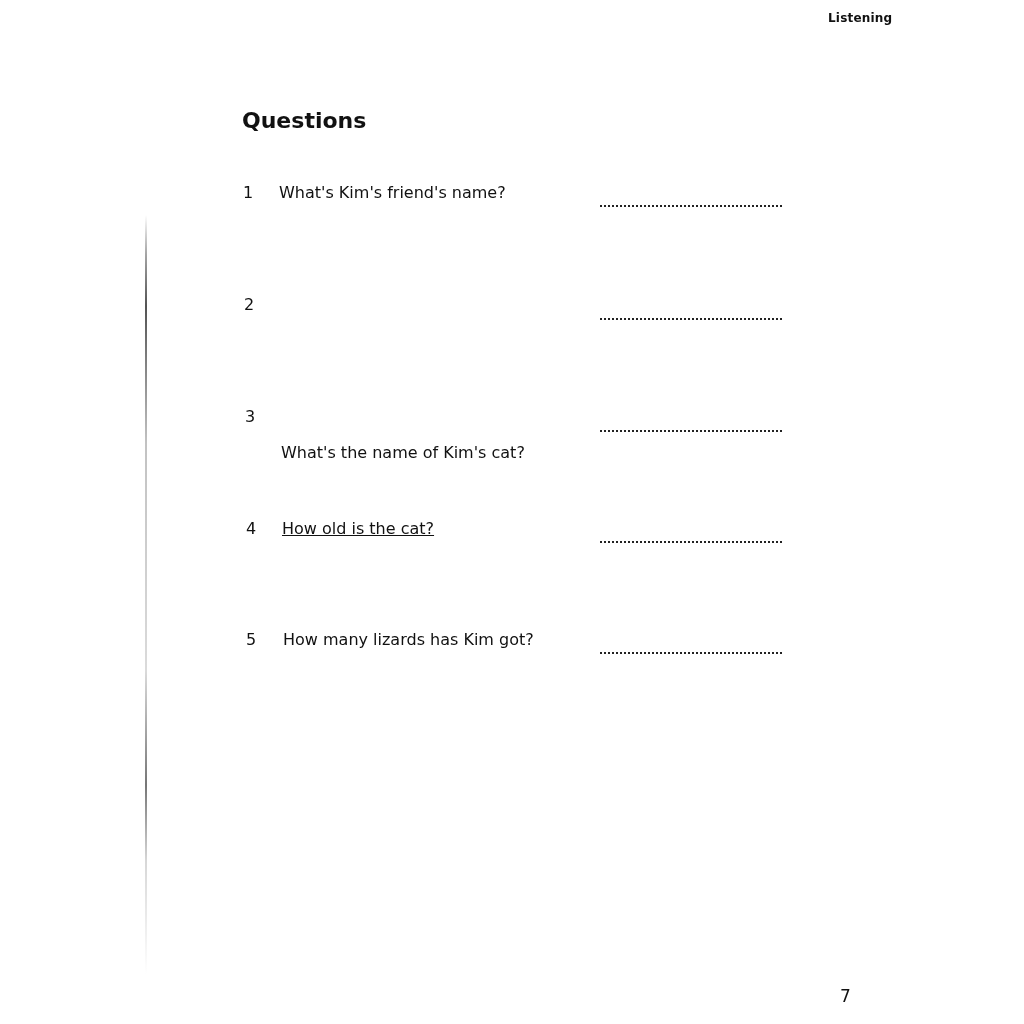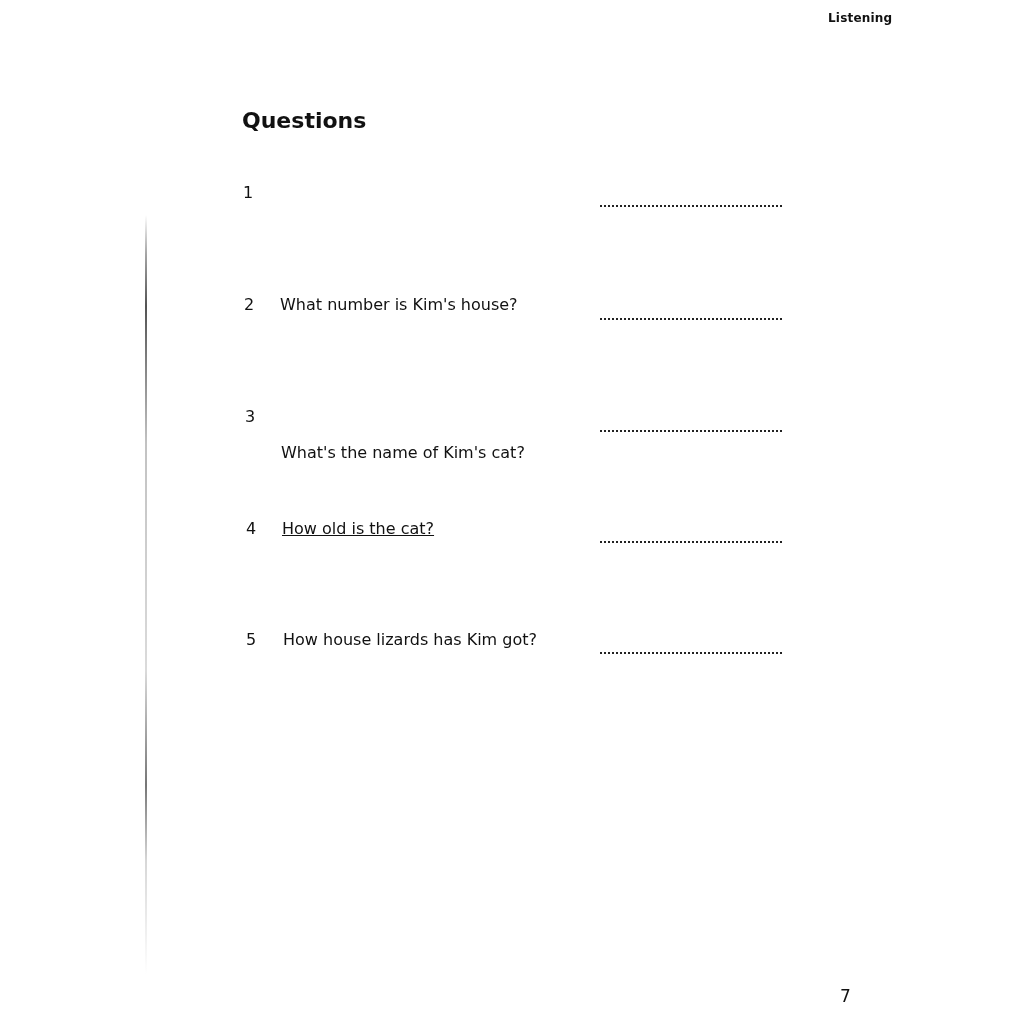--- a/index.html
+++ b/index.html
@@ -38,40 +38,40 @@
 <body>
 
 <div class="binding-line"></div>
 
 <div class="section-label">Listening</div>
 
 <div class="heading">Questions</div>
 
 <div class="question" style="top:183px;">
   <span class="q-num" style="left:243px;">1</span>
+  <span class="q-text" style="left:279px;">What's Kim's friend's name?</span>
   <div class="answer-line" style="top:22px;"></div>
 </div>
 
 <div class="question" style="top:295px;">
   <span class="q-num" style="left:244px;">2</span>
-  <span class="q-text" style="left:280px;">What number is Kim's house?</span>
   <div class="answer-line" style="top:23px;"></div>
 </div>
 
 <div class="question" style="top:407px;">
   <span class="q-num" style="left:245px;">3</span>
   <span class="q-text" style="left:281px;margin-top:36px;">What's the name of Kim's cat?</span>
   <div class="answer-line" style="top:23px;"></div>
 </div>
 
 <div class="question" style="top:519px;">
   <span class="q-num" style="left:246px;">4</span>
   <span class="q-text" style="left:282px;text-decoration:underline;">How old is the cat?</span>
   <div class="answer-line" style="top:22px;"></div>
 </div>
 
 <div class="question" style="top:630px;">
   <span class="q-num" style="left:246px;">5</span>
-  <span class="q-text" style="left:283px;">How house lizards has Kim got?</span>
+  <span class="q-text" style="left:283px;">How many lizards has Kim got?</span>
   <div class="answer-line" style="top:22px;"></div>
 </div>
 
 <div class="page-number">7</div>
 
 </body></html>

